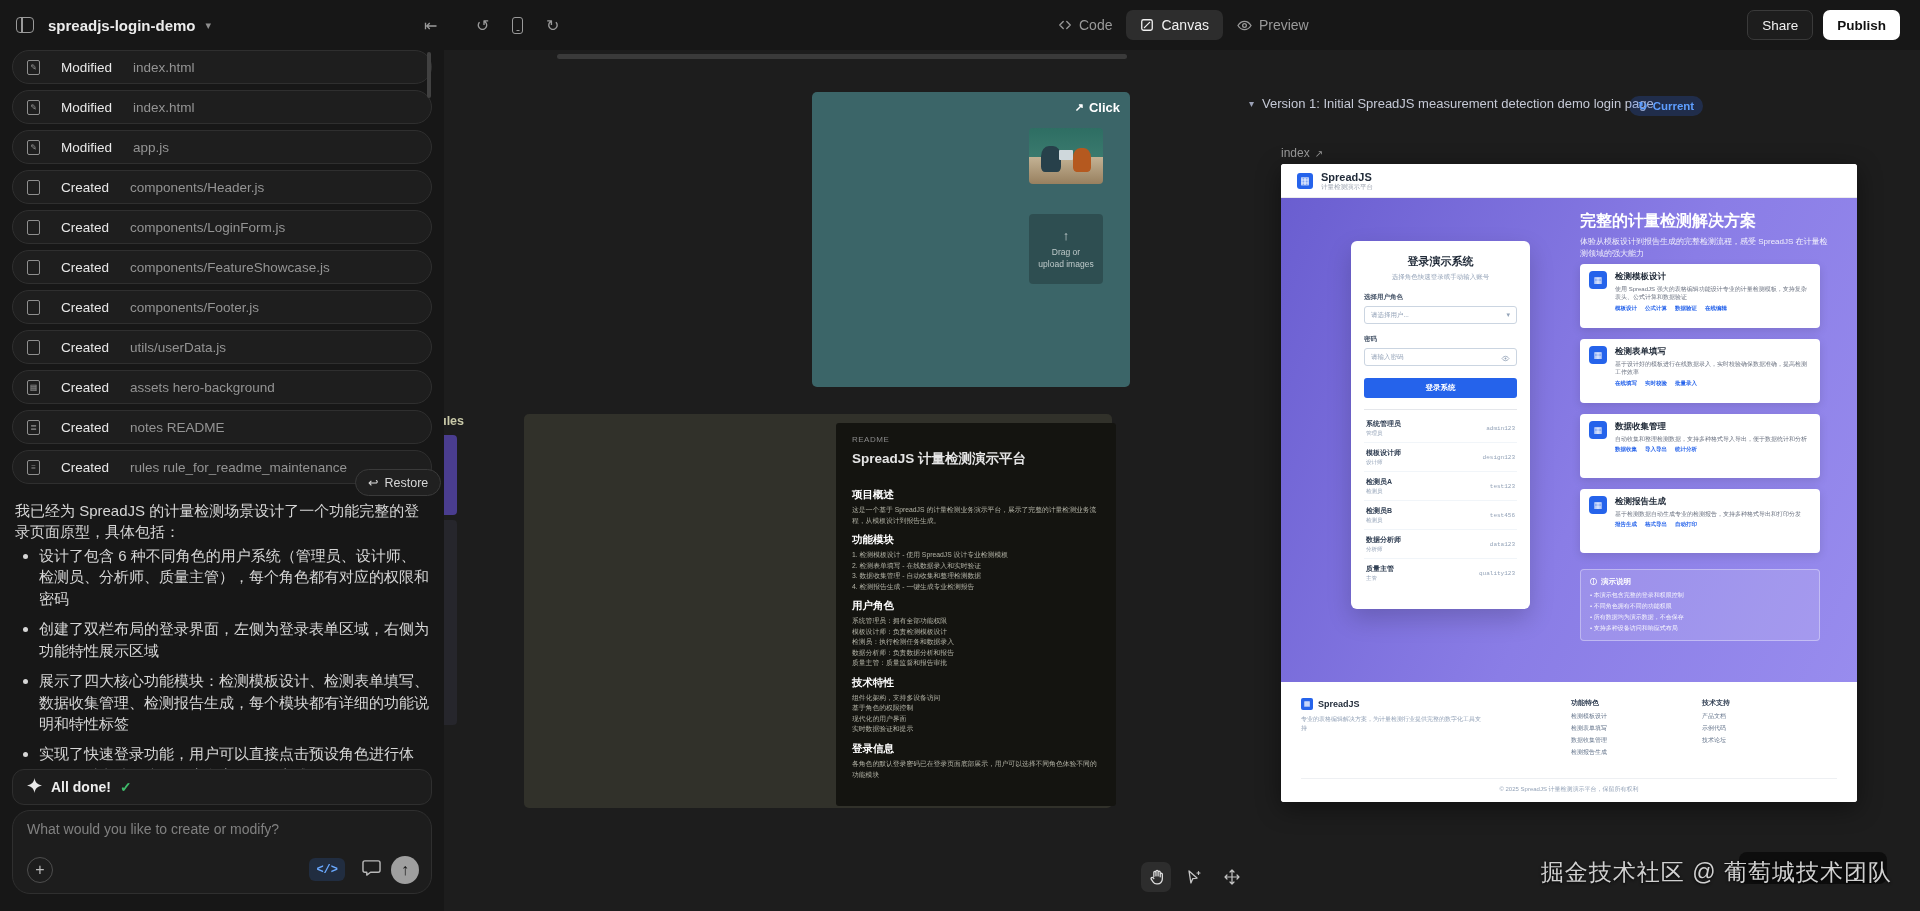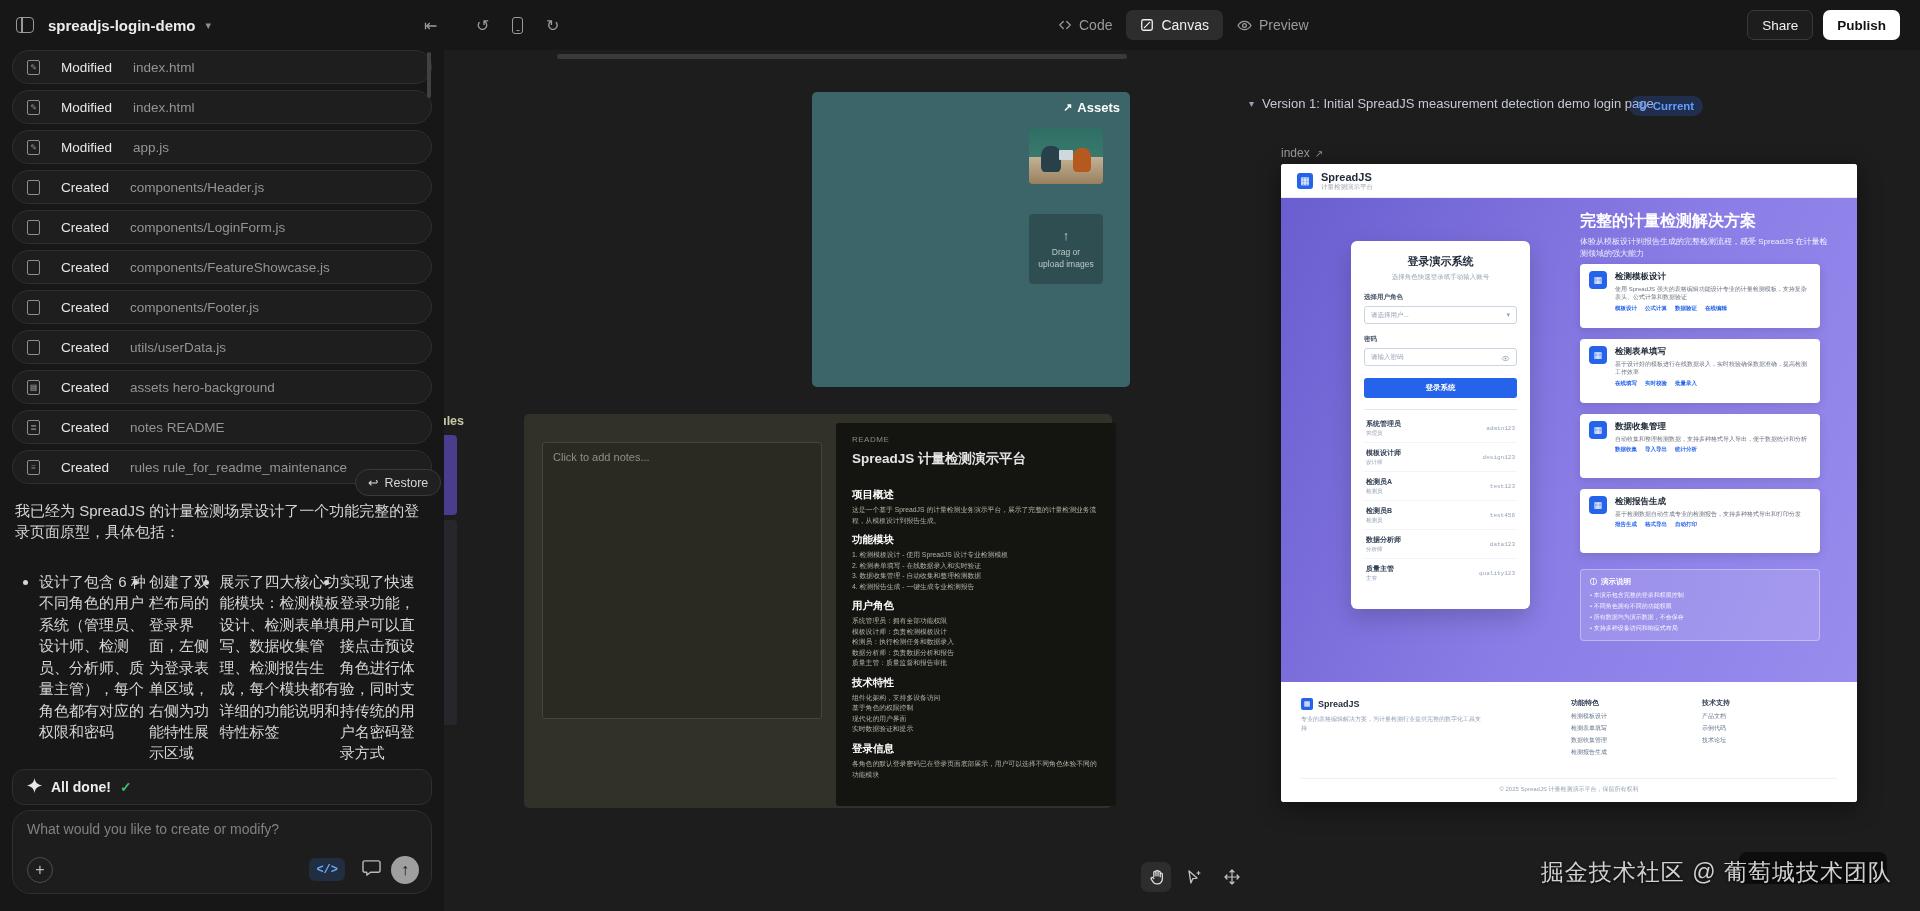--- a/index.html
+++ b/index.html
@@ -36,21 +36,21 @@
   .file-ic { width:13px; height:15px; border:1.2px solid #8f8f8f; border-radius:2px; display:flex; align-items:center; justify-content:center; font-size:8px; color:#8f8f8f; flex:none; }
   .file-ic[data-icon="file-edit"]::before { content:"✎"; }
   .file-ic[data-icon="image"]::before { content:"▦"; }
   .file-ic[data-icon="note"]::before { content:"≣"; }
   .file-ic[data-icon="rules"]::before { content:"≡"; }
   .file-action { font-size:13.5px; color:#e8e8e8; white-space:nowrap; }
   .file-name { font-size:13.5px; color:#949494; white-space:nowrap; overflow:hidden; text-overflow:ellipsis; }
   .list-scrollbar { position:absolute; left:427px; top:2px; width:4px; height:46px; background:#414141; border-radius:2px; cursor:pointer; }
   .restore-btn { position:absolute; left:355px; top:419px; height:27px; padding:0 12px; background:#202020; border:1px solid #3a3a3a; border-radius:14px; display:flex; align-items:center; gap:6px; font-size:12.5px; color:#d6d6d6; cursor:pointer; z-index:5; }
   .summary { position:absolute; left:15px; top:450px; width:414px; font-size:15px; line-height:1.43; color:#d6d6d6; }
-  .summary-list { margin-top:28px; padding-left:24px; display:flex; }
+  .summary-list { margin-top:2px; padding-left:24px; display:flex; flex-direction:column; gap:9px; }
   .summary-item { font-size:15px; line-height:1.43; color:#d6d6d6; }
   .done-pill { position:absolute; left:12px; top:719px; width:420px; height:36px; background:#1d1d1d; border:1px solid #2f2f2f; border-radius:12px; display:flex; align-items:center; gap:9px; padding:0 14px; }
   .done-label { font-size:14px; font-weight:600; color:#ededed; }
   .done-check { color:#3fba6a; font-size:14px; font-weight:700; }
   .chat-input { position:absolute; left:12px; top:760px; width:420px; height:84px; background:#1d1d1d; border:1px solid #2f2f2f; border-radius:18px; }
   .chat-input textarea { position:absolute; left:14px; top:10px; width:390px; height:34px; background:transparent; border:none; outline:none; resize:none; color:#d6d6d6; font-size:14px; font-family:"Liberation Sans", sans-serif; }
   .chat-input textarea::placeholder { color:#818181; }
   .ci-plus { position:absolute; left:14px; bottom:10px; width:26px; height:26px; border:1.4px solid #4d4d4d; border-radius:50%; color:#b9b9b9; font-size:16px; display:flex; align-items:center; justify-content:center; cursor:pointer; }
   .ci-code { position:absolute; right:86px; bottom:12px; height:23px; padding:0 7px; border-radius:6px; background:rgba(59,130,246,.16); color:#6aa9ff; font-size:12px; font-weight:700; display:flex; align-items:center; cursor:pointer; font-family:"Liberation Mono","DejaVu Sans Mono",monospace; }
   .ci-chat { position:absolute; right:50px; bottom:12px; cursor:pointer; }
@@ -333,40 +333,37 @@
   <div class="canvas">
     <div class="canvas-hscroll"></div>
 
     <div class="rules-cut-label">ules</div>
     <div class="rules-cut-purple"></div>
     <div class="rules-cut-dark"></div>
 
     <div class="assets-panel">
       <div class="panel-tag">
         <span class="expand-ic">↗</span>
-        <span>Assets</span>
+        <span>Click</span>
       </div>
       <div class="asset-thumb">
         <div class="ath-person"></div>
         <div class="ath-person2"></div>
         <div class="ath-screen"></div>
       </div>
       <div class="upload-box">
         <span class="up-ic">↑</span>
         <span class="up-txt">Drag or upload images</span>
       </div>
     </div>
 
     <div class="knowledge-panel">
       <div class="panel-tag">
         <span class="expand-ic">↗</span>
         <span>Knowledge</span>
-      </div>
-      <div class="notes-card">
-        <span class="notes-ph">Click to add notes...</span>
       </div>
       <div class="readme-card">
         <div class="rm-caption">README</div>
         <div class="rm-title">SpreadJS 计量检测演示平台</div>
         <div>
 
             <div class="rm-section">
               <div class="rm-h">项目概述</div>
               <div class="rm-body">这是一个基于 SpreadJS 的计量检测业务演示平台，展示了完整的计量检测业务流程，从模板设计到报告生成。</div>
               <div>

